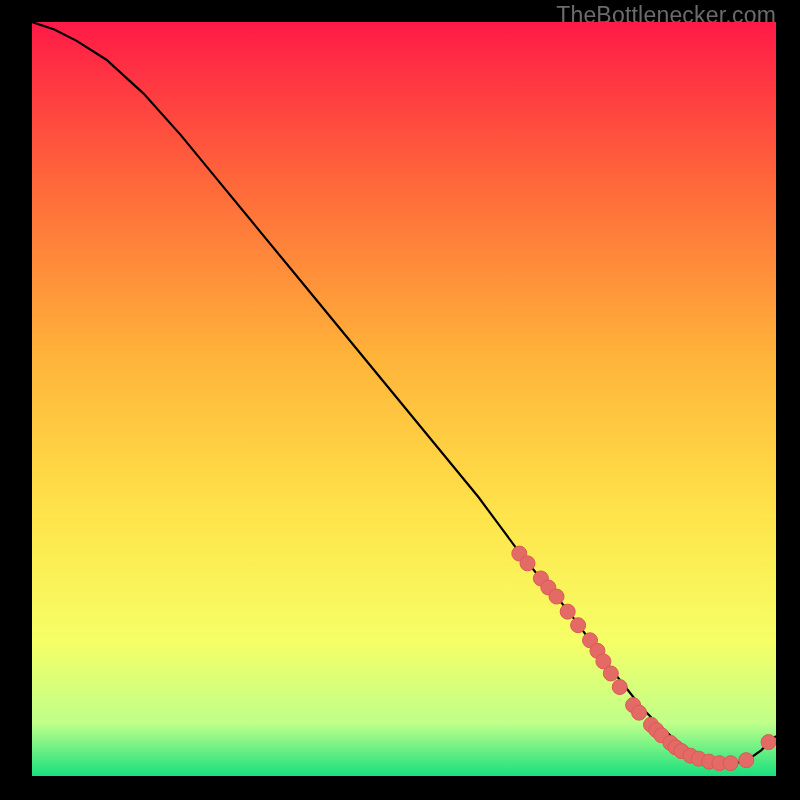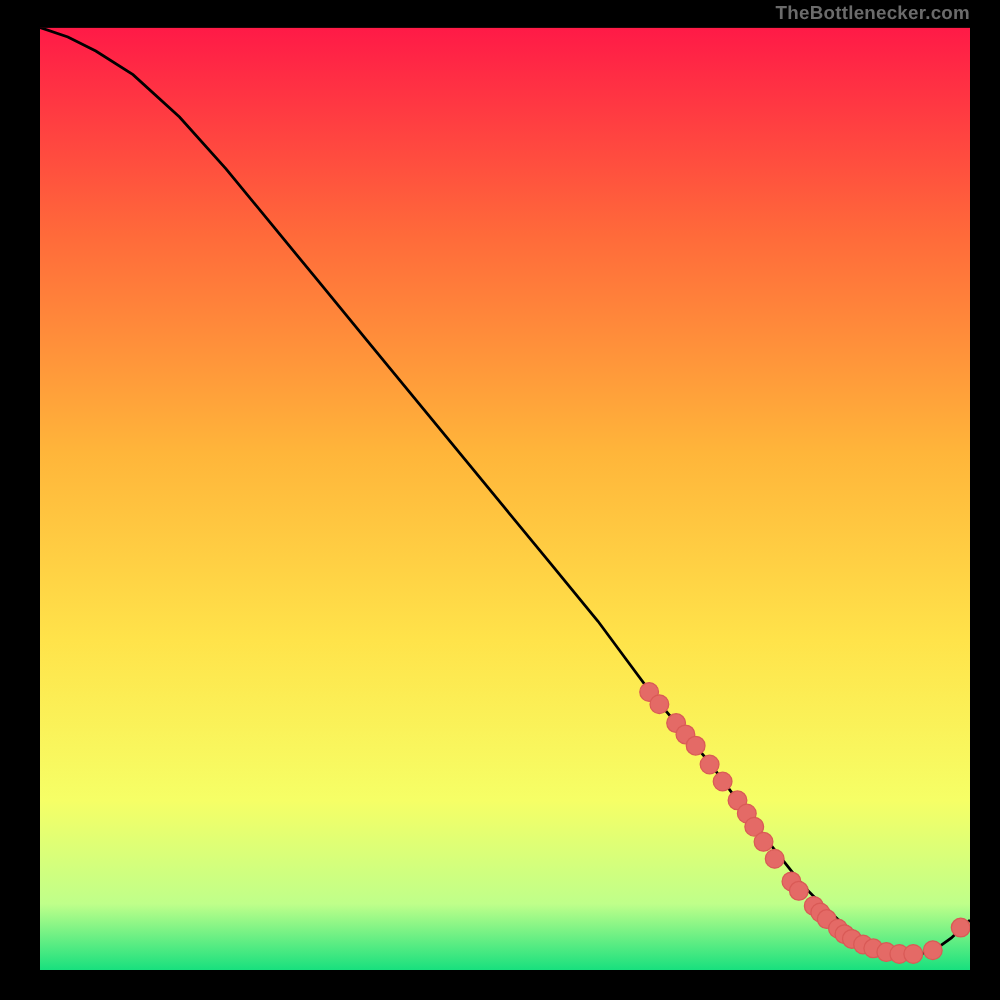--- a/index.html
+++ b/index.html
@@ -31,22 +31,22 @@
   }
   .curve-svg {
     position: absolute;
     inset: 0;
   }
   .attribution {
     position: absolute;
     top: 2px;
     right: 24px;
     color: #6b6b6b;
-    font-size: 15px;
-    font-weight: 700;
+    font-size: 23px;
+    font-weight: 400;
     letter-spacing: 0.2px;
   }
 </style>
 </head>
 <body>
 
 <div class="stage">
 
   <div class="attribution">TheBottlenecker.com</div>
 

